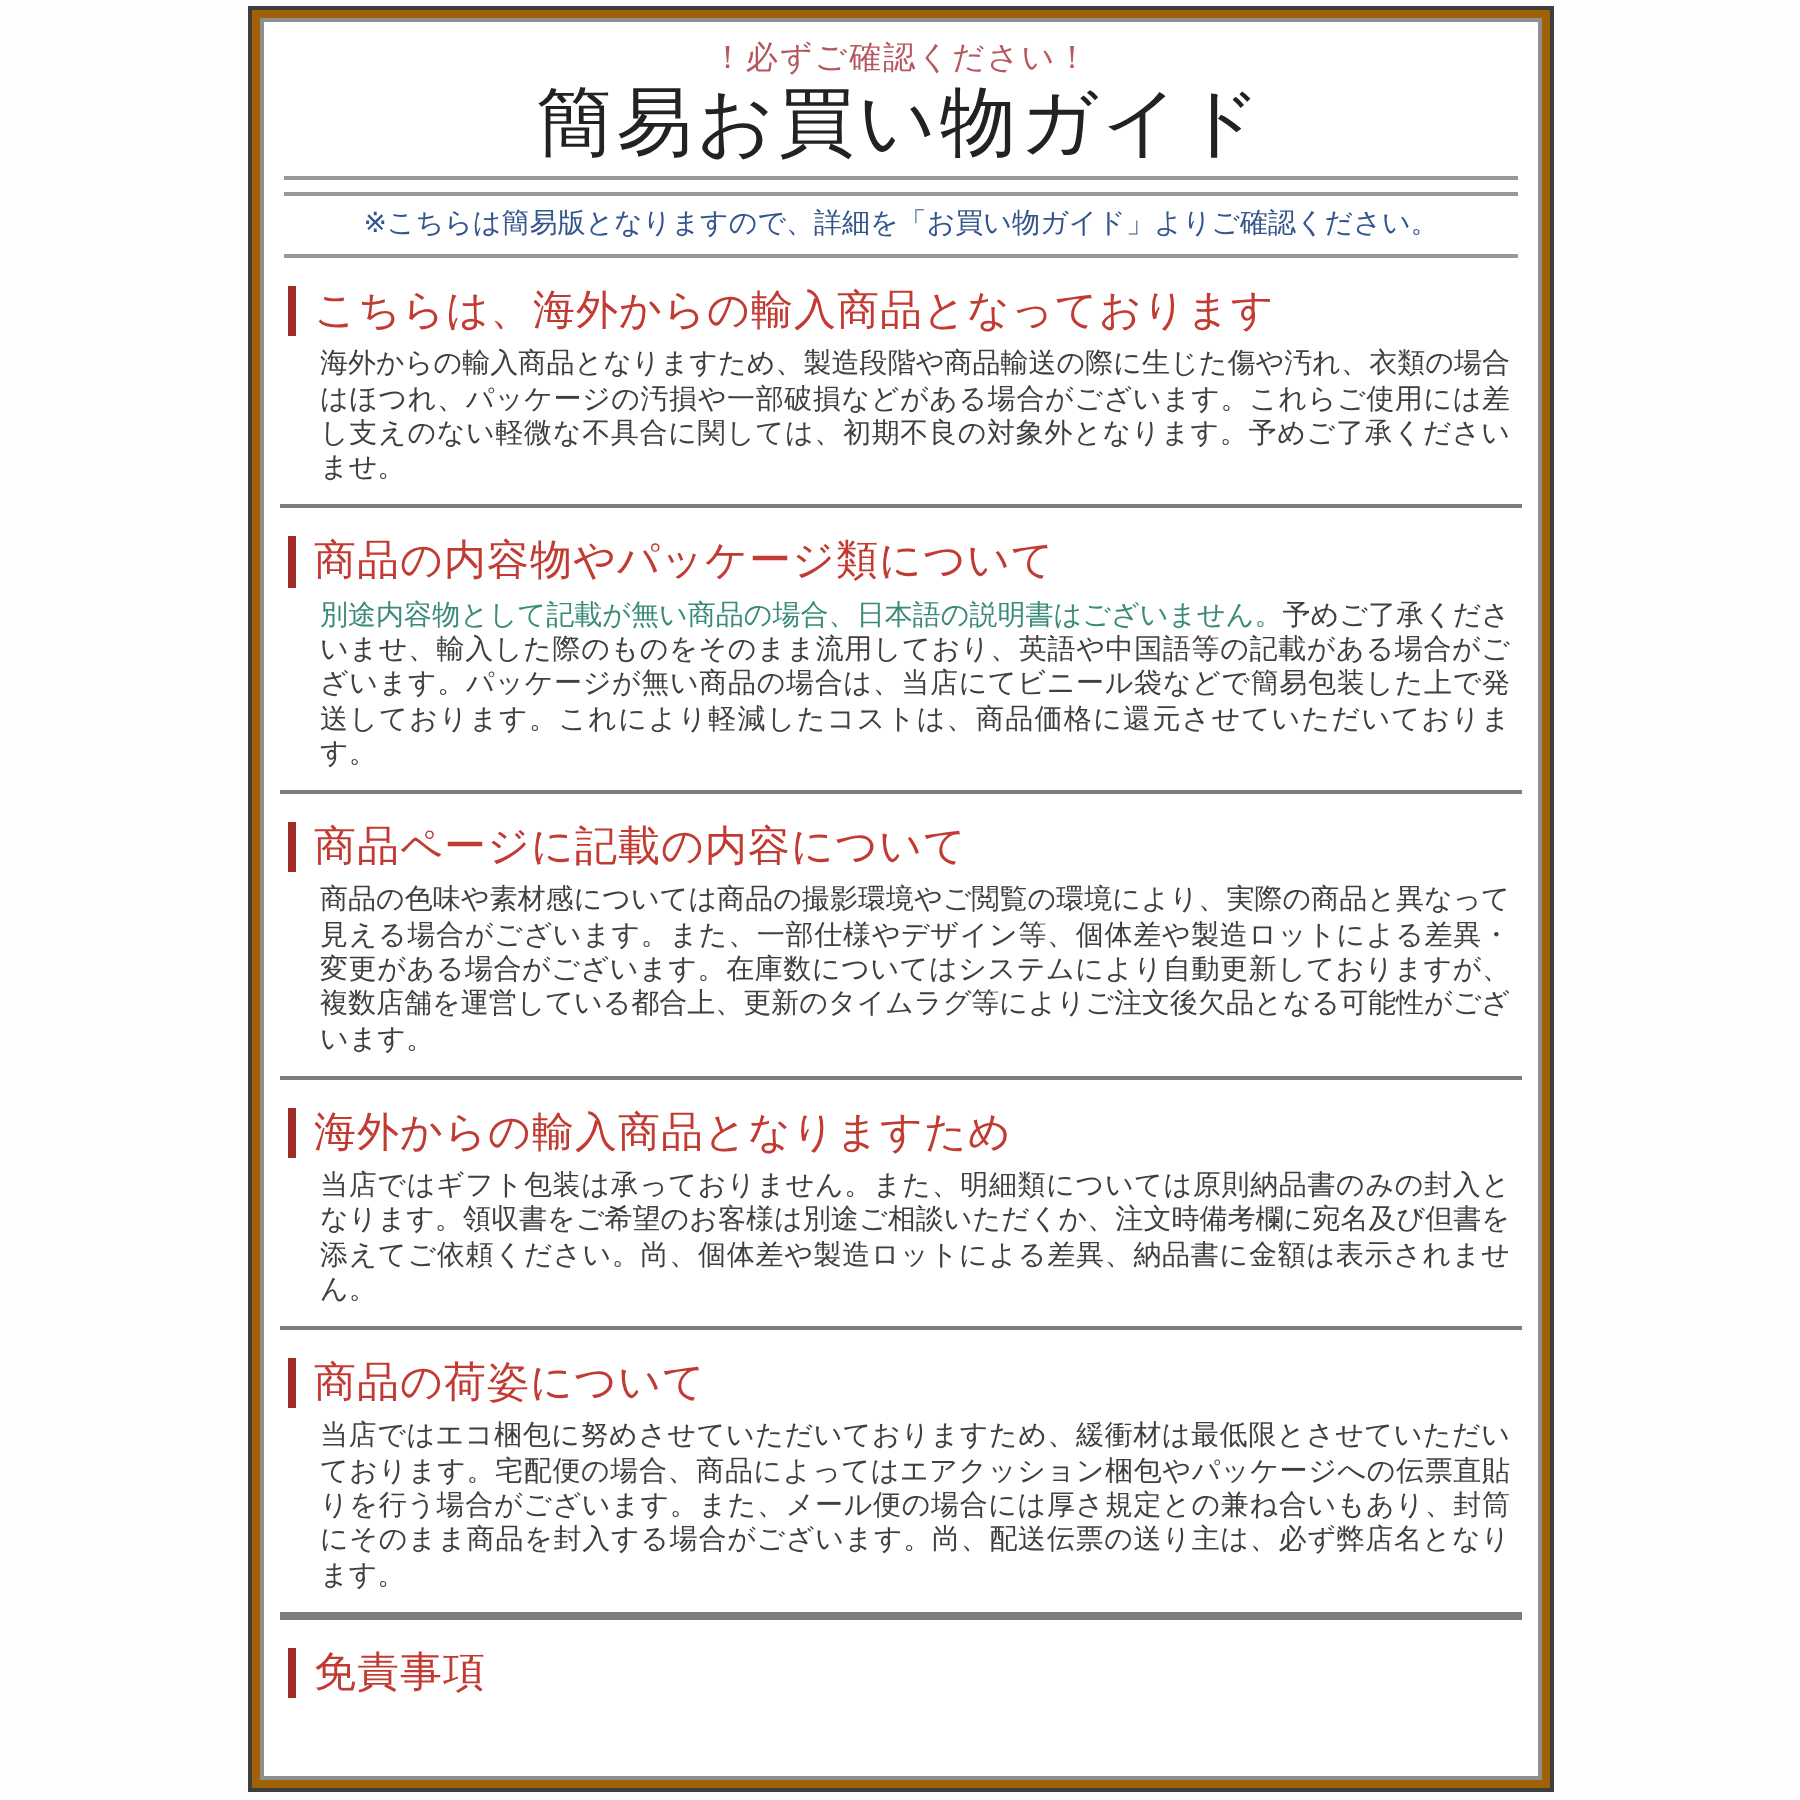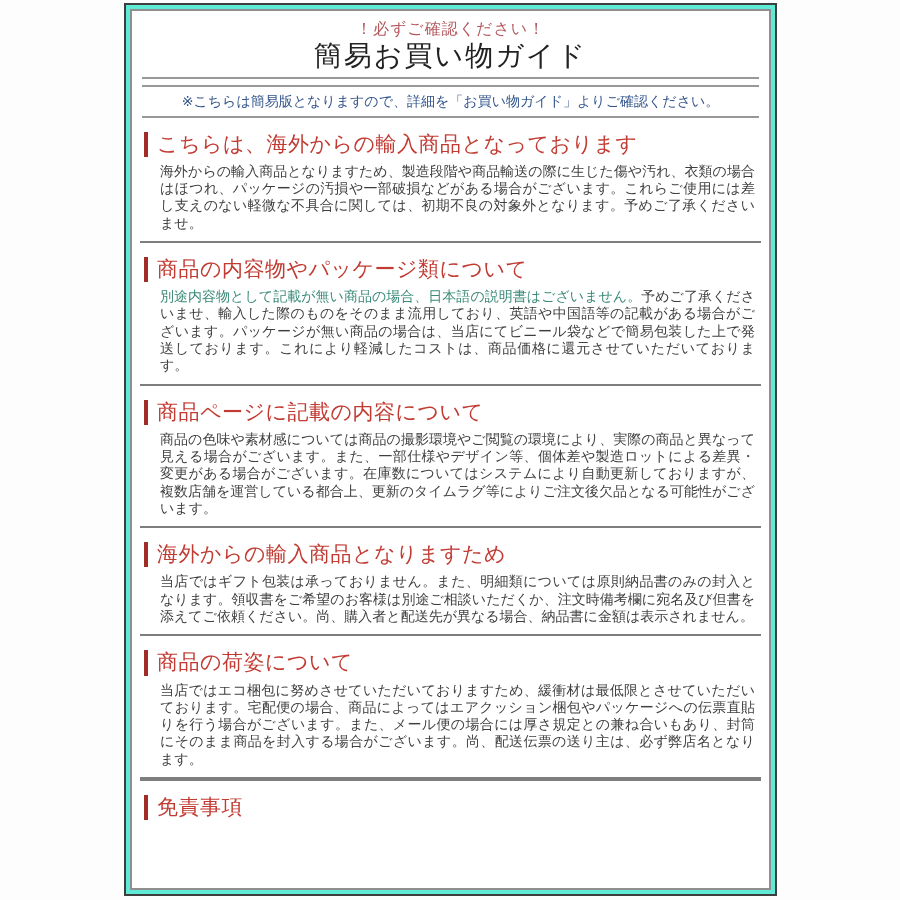--- a/index.html
+++ b/index.html
@@ -8,39 +8,39 @@
     background: #fdfdfd;
     font-family: "DejaVu Sans", "Liberation Sans", sans-serif;
     position: relative;
     overflow: hidden;
   }
   .page-outer {
     position: absolute;
     left: 124px; top: 3px;
     width: 649px; height: 889px;
     border: 2px solid #3e3e3e;
-    background: #5eead4;
+    background: #a16207;
   }
   .page-inner {
     position: absolute;
     left: 4px; top: 4px; right: 4px; bottom: 4px;
     border: 2px solid #8f8f8f;
     background: #ffffff;
     overflow: hidden;
   }
   .header { text-align: center; padding-top: 9px; }
   .alert-text {
     font-size: 16px;
     color: #b4585e;
     letter-spacing: 1px;
     line-height: 1.1;
     margin: 0;
   }
   .page-title {
-    font-size: 28px;
+    font-size: 38px;
     color: #222222;
     font-weight: normal;
     letter-spacing: 2px;
     line-height: 1.15;
     margin: 2px 0 4px 0;
   }
   .double-rule {
     margin: 5px 10px 0 10px;
     height: 6px;
     border-top: 2px solid #989898;
@@ -110,21 +110,21 @@
     <div class="divider"></div>
 
     <section class="sec">
       <h2 class="sec-heading">商品ページに記載の内容について</h2>
       <p class="sec-body">商品の色味や素材感については商品の撮影環境やご閲覧の環境により、実際の商品と異なって見える場合がございます。また、一部仕様やデザイン等、個体差や製造ロットによる差異・変更がある場合がございます。在庫数についてはシステムにより自動更新しておりますが、複数店舗を運営している都合上、更新のタイムラグ等によりご注文後欠品となる可能性がございます。</p>
     </section>
     <div class="divider"></div>
 
     <section class="sec">
       <h2 class="sec-heading">海外からの輸入商品となりますため</h2>
-      <p class="sec-body">当店ではギフト包装は承っておりません。また、明細類については原則納品書のみの封入となります。領収書をご希望のお客様は別途ご相談いただくか、注文時備考欄に宛名及び但書を添えてご依頼ください。尚、購入者と配送先が異なる場合、納品書に金額は表示されません。</p>
+      <p class="sec-body">当店ではギフト包装は承っておりません。また、明細類については原則納品書のみの封入となります。領収書をご希望のお客様は別途ご相談いただくか、注文時備考欄に宛名及び但書を添えてご依頼ください。尚、個体差や製造ロットによる差異、納品書に金額は表示されません。</p>
     </section>
     <div class="divider"></div>
 
     <section class="sec">
       <h2 class="sec-heading">商品の荷姿について</h2>
       <p class="sec-body">当店ではエコ梱包に努めさせていただいておりますため、緩衝材は最低限とさせていただいております。宅配便の場合、商品によってはエアクッション梱包やパッケージへの伝票直貼りを行う場合がございます。また、メール便の場合には厚さ規定との兼ね合いもあり、封筒にそのまま商品を封入する場合がございます。尚、配送伝票の送り主は、必ず弊店名となります。</p>
     </section>
     <div class="divider"></div>
 
     <div class="divider"></div>

